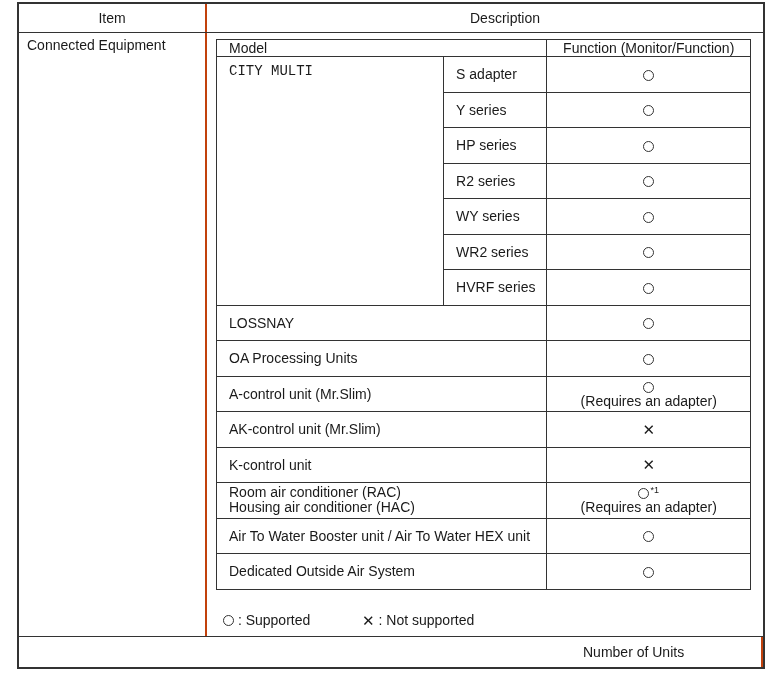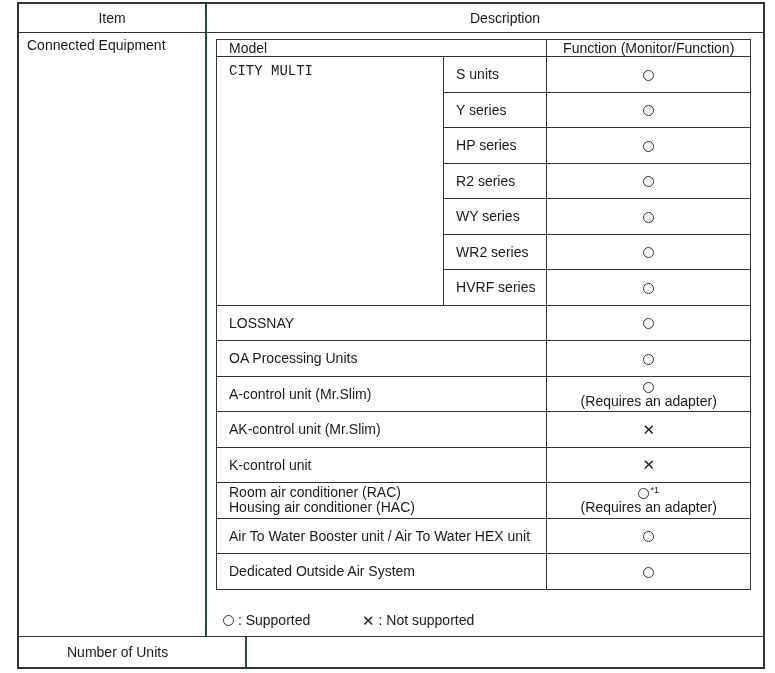--- a/index.html
+++ b/index.html
@@ -2,22 +2,22 @@
 <html><head>
   <meta charset="utf-8">
   <style>
     html, body { margin: 0; padding: 0; background: #ffffff; }
     body { width: 775px; height: 673px; position: relative; font-family: "Liberation Sans", sans-serif; color: #1a1a1a; font-size: 14px; }
     .outer {
       position: absolute; left: 17px; top: 2px; width: 748px;
       border: 2px solid #333; box-sizing: border-box;
     }
     .outer-row { display: flex; }
-    .outer-row + .outer-row { border-top: 1.5px solid #333; }
-    .col-item { width: 188px; border-right: 2px solid #14532d; box-sizing: border-box; padding: 4px 8px; }
+    .outer-row + .outer-row { border-top: 1.5px solid #333; justify-content: flex-end; }
+    .col-item { width: 188px; border-right: 2px solid #c2410c; box-sizing: border-box; padding: 4px 8px; }
     .col-desc { flex: 1; box-sizing: border-box; }
     .hdr { height: 28px; display:flex; align-items:center; justify-content:center; padding:0; }
     .hdr-desc { height: 28px; display:flex; align-items:center; justify-content:center;margin-left:40px; }
     .inner-wrap { padding: 6px 12px 16px 9px; }
     table.inner {
       border-collapse: collapse; width: 535px; border: 1.5px solid #333;
     }
     table.inner td { border: 1px solid #333; padding: 0 0 0 12px; height: 34.5px; vertical-align: middle; }
     table.inner td.fn { text-align: center; padding: 0; width: 198px; line-height: 15px; }
     table.inner tr.head td { height: 16px; line-height: 16px; vertical-align: middle; }
@@ -49,21 +49,21 @@
     <div class="col-desc">
       <div class="inner-wrap">
         <table class="inner">
           <tbody>
               <tr class="head">
             <td colspan="2">Model</td>
             <td class="fn">Function (Monitor/Function)</td>
           </tr>
           <tr>
             <td class="city" rowspan="7">CITY MULTI</td>
-            <td class="series">S units</td>
+            <td class="series">S adapter</td>
             <td class="fn"><span class="sym-circle"></span></td>
           </tr>
           <tr>
             <td class="series">Y series</td>
             <td class="fn"><span class="sym-circle"></span></td>
           </tr>
           <tr>
             <td class="series">HP series</td>
             <td class="fn"><span class="sym-circle"></span></td>
           </tr>

